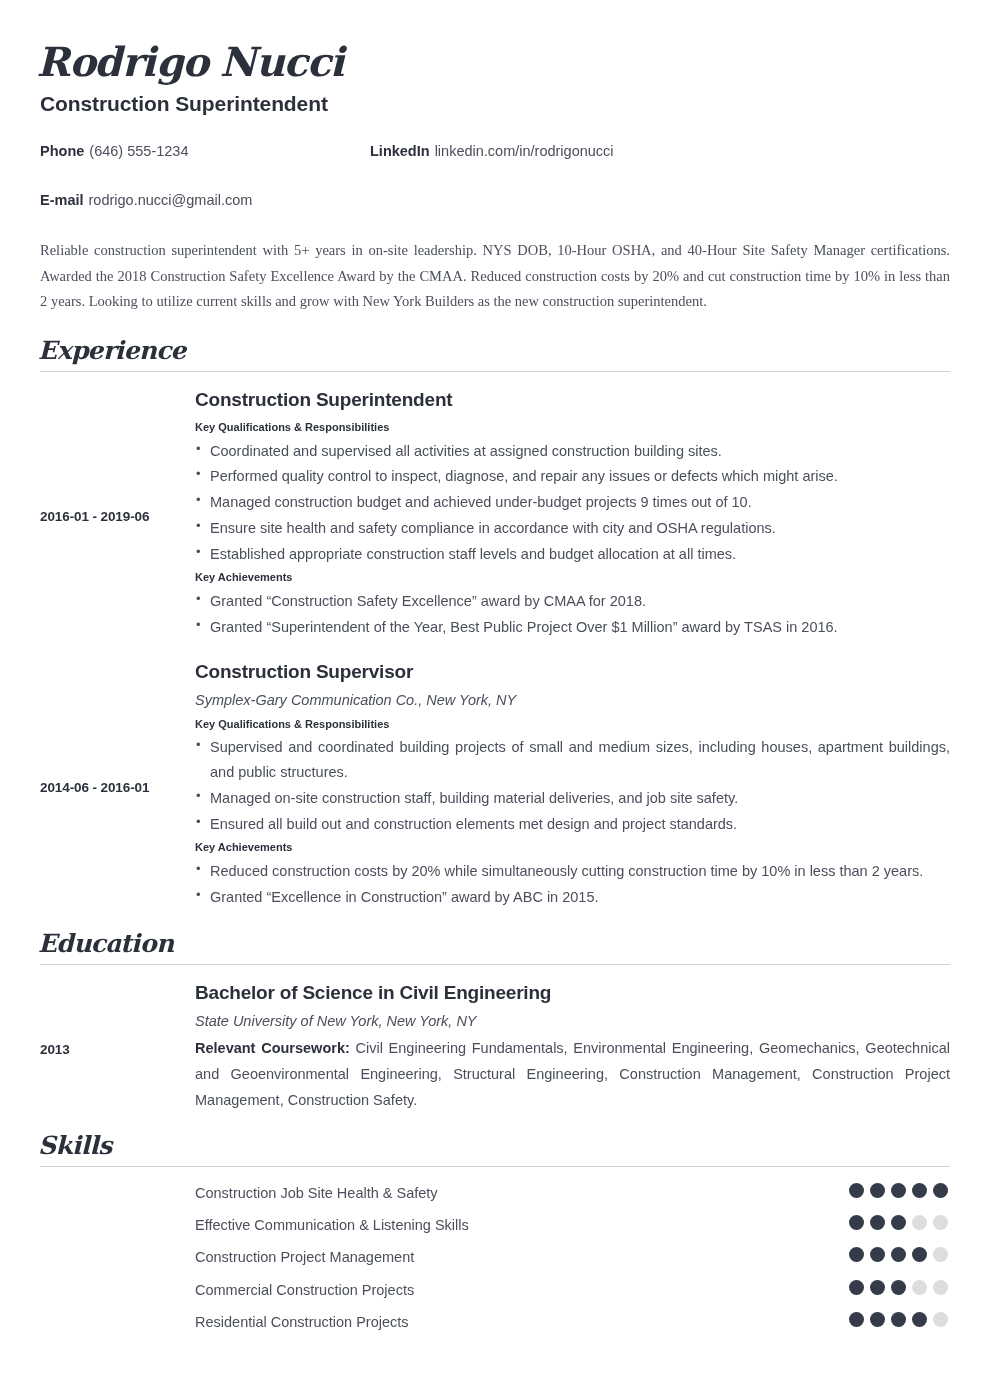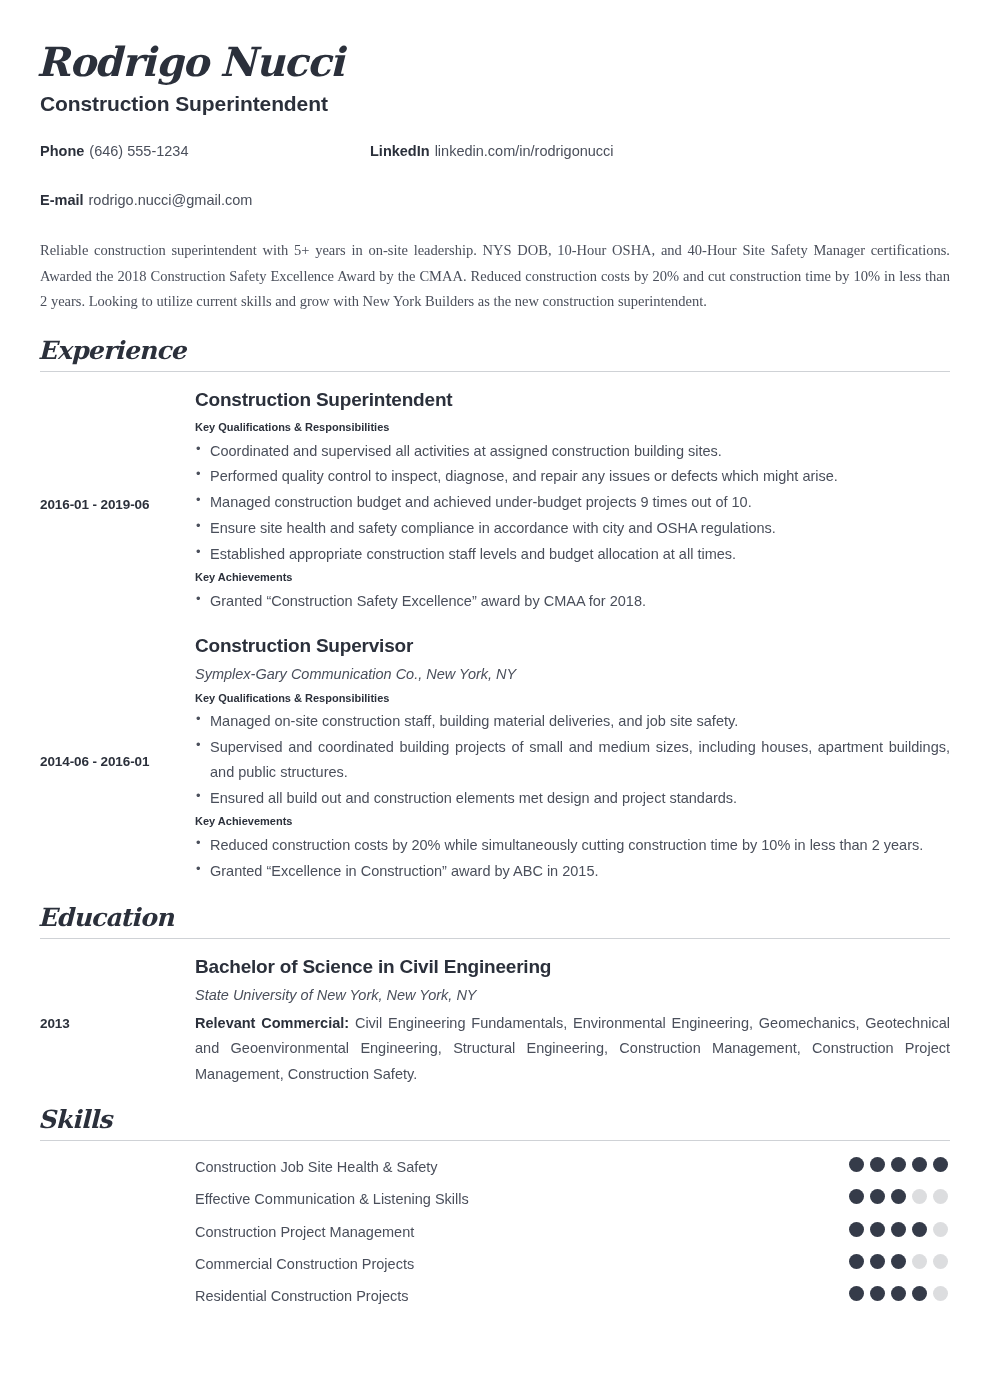--- a/index.html
+++ b/index.html
@@ -229,54 +229,55 @@
         <ul class="bullets">
           <li>Coordinated and supervised all activities at assigned construction building sites.</li>
           <li>Performed quality control to inspect, diagnose, and repair any issues or defects which might arise.</li>
           <li>Managed construction budget and achieved under-budget projects 9 times out of 10.</li>
           <li>Ensure site health and safety compliance in accordance with city and OSHA regulations.</li>
           <li>Established appropriate construction staff levels and budget allocation at all times.</li>
         </ul>
         <div class="entry-subhead">Key Achievements</div>
         <ul class="bullets">
           <li>Granted “Construction Safety Excellence” award by CMAA for 2018.</li>
+          <li>Granted “Superintendent of the Year, Best Public Project Over $1 Million” award by TSAS in 2016.</li>
         </ul>
       </div>
     </div>
 
     <div class="entry">
       <div class="entry-date">2014-06 - 2016-01</div>
       <div class="entry-body">
         <div class="entry-title">Construction Supervisor</div>
         <div class="entry-org">Symplex-Gary Communication Co., New York, NY</div>
         <div class="entry-subhead">Key Qualifications &amp; Responsibilities</div>
         <ul class="bullets">
+          <li>Supervised and coordinated building projects of small and medium sizes, including houses, apartment buildings, and public structures.</li>
           <li>Managed on-site construction staff, building material deliveries, and job site safety.</li>
-          <li>Supervised and coordinated building projects of small and medium sizes, including houses, apartment buildings, and public structures.</li>
           <li>Ensured all build out and construction elements met design and project standards.</li>
         </ul>
         <div class="entry-subhead">Key Achievements</div>
         <ul class="bullets">
           <li>Reduced construction costs by 20% while simultaneously cutting construction time by 10% in less than 2 years.</li>
           <li>Granted “Excellence in Construction” award by ABC in 2015.</li>
         </ul>
       </div>
     </div>
   </div>
 
   <div class="section">
     <div class="section-head">Education</div>
     <div class="section-rule"></div>
 
     <div class="entry">
       <div class="entry-date">2013</div>
       <div class="entry-body">
         <div class="entry-title">Bachelor of Science in Civil Engineering</div>
         <div class="entry-org">State University of New York, New York, NY</div>
-        <div class="coursework"><b>Relevant Commercial:</b><span> Civil Engineering Fundamentals, Environmental Engineering, Geomechanics, Geotechnical and Geoenvironmental Engineering, Structural Engineering, Construction Management, Construction Project Management, Construction Safety.</span></div>
+        <div class="coursework"><b>Relevant Coursework:</b><span> Civil Engineering Fundamentals, Environmental Engineering, Geomechanics, Geotechnical and Geoenvironmental Engineering, Structural Engineering, Construction Management, Construction Project Management, Construction Safety.</span></div>
       </div>
     </div>
   </div>
 
   <div class="section">
     <div class="section-head">Skills</div>
     <div class="section-rule"></div>
 
     <div>
       <div class="skill-row">

